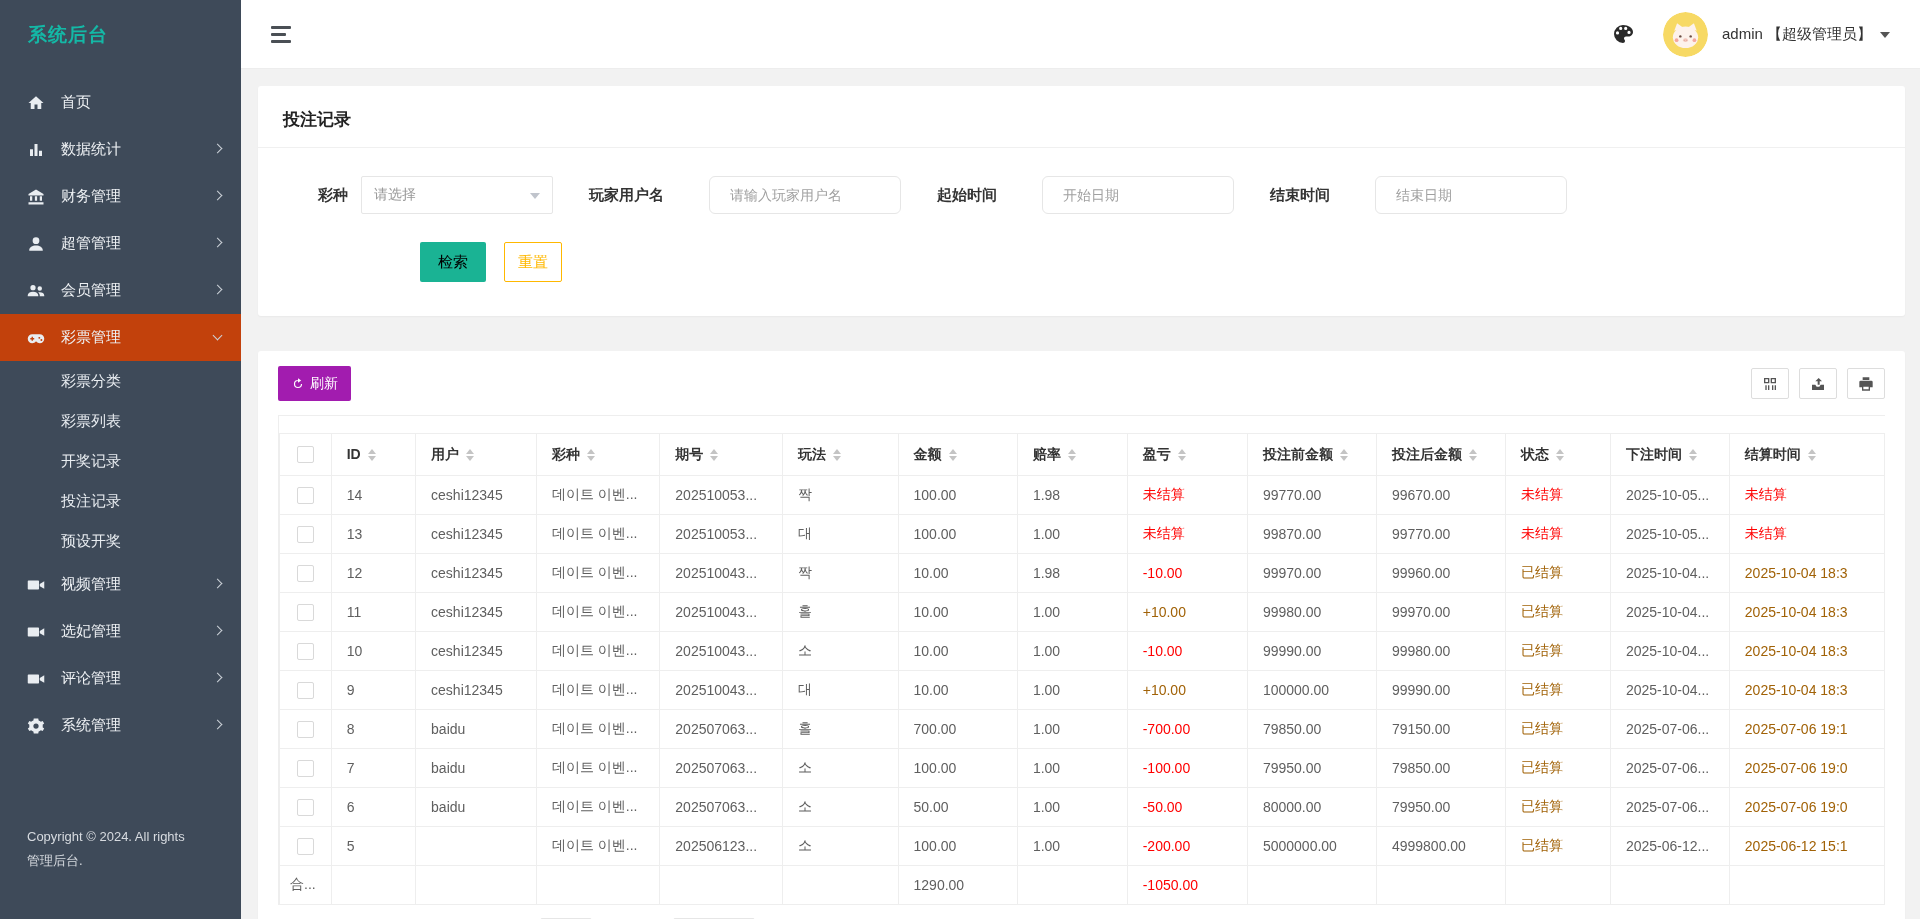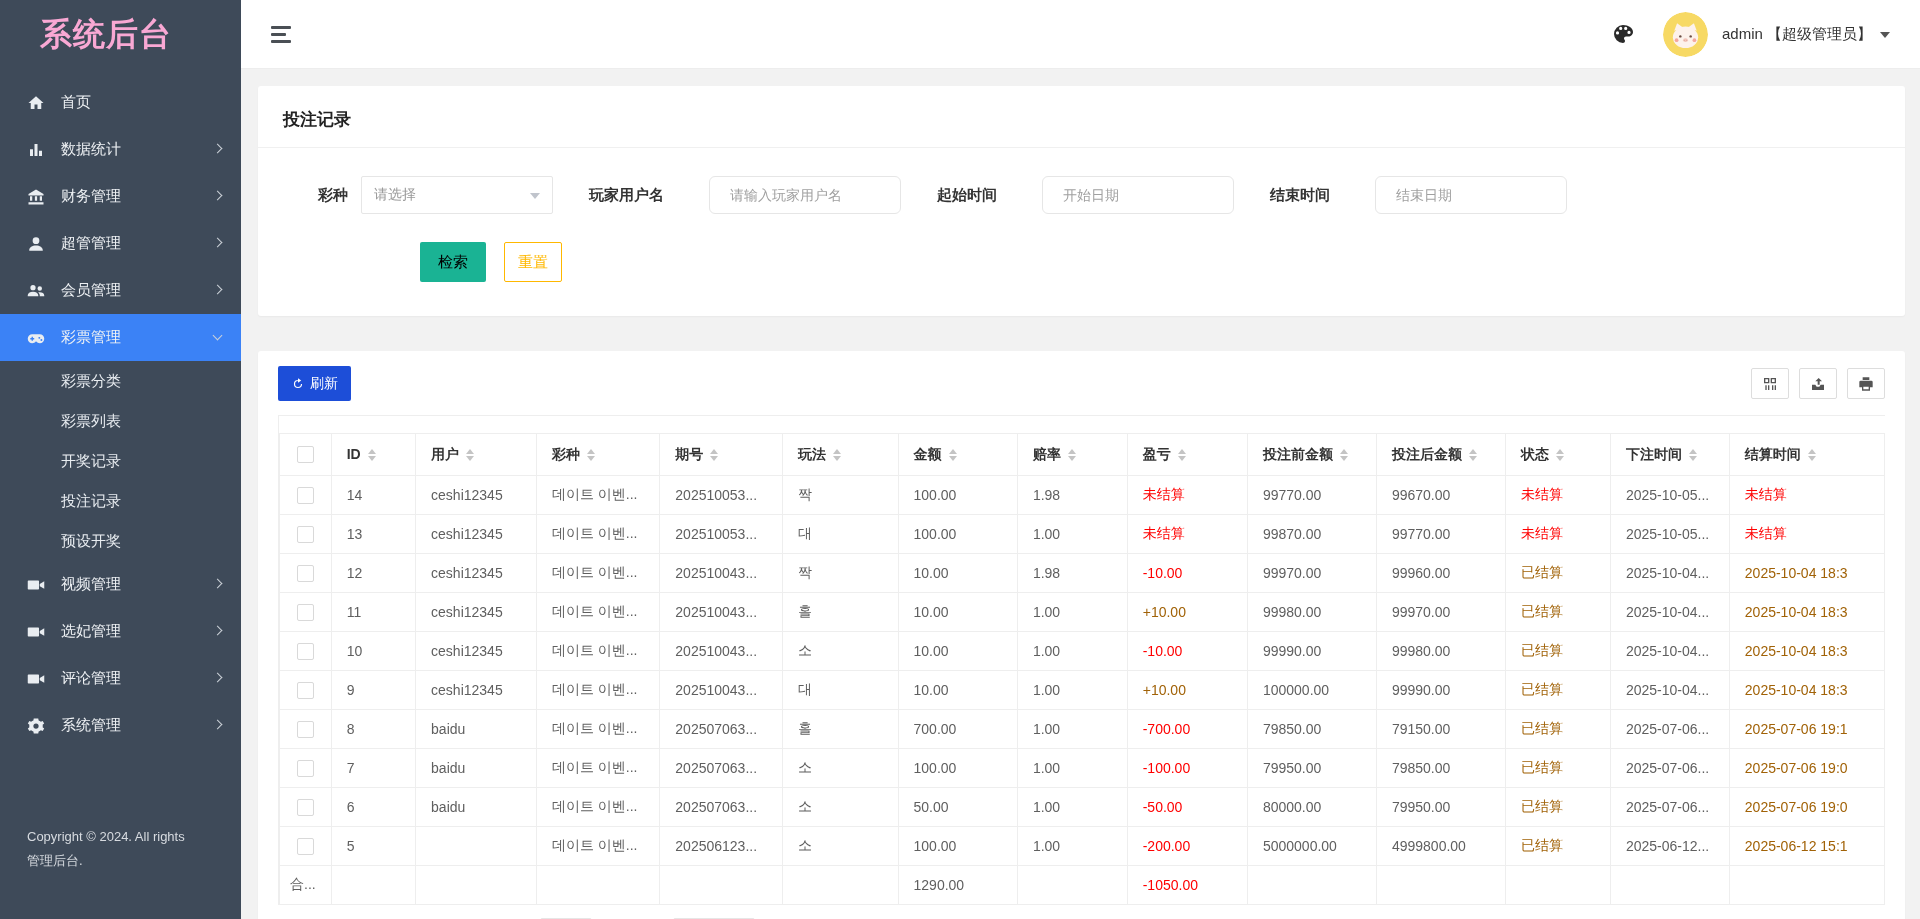--- a/index.html
+++ b/index.html
@@ -2,26 +2,26 @@
 <html><head>
 <meta charset="utf-8">
 <style>
   * { margin:0; padding:0; box-sizing:border-box; }
   html,body { width:1920px; height:919px; overflow:hidden;
     font-family:"Liberation Sans","DejaVu Sans",sans-serif; background:#f2f2f2; }
 
   
   .sidebar { position:absolute; left:0; top:0; bottom:0; width:241px;
     background:#3e4a59; color:#eef1f4; z-index:5; }
-  .logo { height:69px; line-height:69px; padding-left:40px;
-    font-size:32px; font-weight:bold; color:#f9a8d4; letter-spacing:1px; }
+  .logo { height:69px; line-height:69px; padding-left:28px;
+    font-size:19px; font-weight:bold; color:#14b8a6; letter-spacing:1px; }
   .nav { margin-top:10px; }
   .menu-item { height:47px; display:flex; align-items:center;
     padding:0 20px 0 26px; font-size:15px; cursor:pointer; position:relative; }
-  .menu-item.active { background:#3b82f6; }
+  .menu-item.active { background:#c2410c; }
   .mi-icon { width:19px; height:19px; display:inline-flex; align-items:center;
     justify-content:center; color:#e9edf1; }
   .mi-icon svg { width:18px; height:18px; fill:currentColor; }
   .mi-label { margin-left:16px; }
   .chev { margin-left:auto; width:7px; height:7px;
     border-right:1.5px solid #ccd2d9; border-bottom:1.5px solid #ccd2d9;
     transform:rotate(-45deg); margin-top:-2px; }
   .chev.open { transform:rotate(45deg); margin-top:-4px; }
   .submenu-item { height:40px; line-height:40px; padding-left:61px;
     font-size:15px; color:#e9edf1; cursor:pointer; }
@@ -66,21 +66,21 @@
   .btn-row { margin-top:28px; padding-left:102px; display:flex; }
   .btn-search { width:66px; height:40px; background:#1ab394; color:#000000; border:none;
     border-radius:2px; font-size:15px; cursor:pointer;
     font-family:"Liberation Sans","DejaVu Sans",sans-serif; }
   .btn-reset { width:58px; height:40px; margin-left:18px; background:#fff;
     border:1px solid #ffb800; color:#ffb800; border-radius:2px; font-size:15px;
     cursor:pointer; font-family:"Liberation Sans","DejaVu Sans",sans-serif; }
 
   .card2 { margin:35px 15px 0 17px; padding:15px 20px 6px; }
   .toolbar { display:flex; align-items:center; }
-  .btn-refresh { height:35px; padding:0 13px; background:#1d4ed8; color:#fff; border:none;
+  .btn-refresh { height:35px; padding:0 13px; background:#a21caf; color:#fff; border:none;
     border-radius:2px; font-size:14px; cursor:pointer; display:flex; align-items:center; gap:5px;
     font-family:"Liberation Sans","DejaVu Sans",sans-serif; }
   .btn-refresh svg { width:14px; height:14px; fill:#fff; }
   .tool-btns { margin-left:auto; display:flex; gap:10px; }
   .tool-btn { width:38px; height:31px; border:1px solid #ddd; background:#fff; border-radius:2px;
     display:flex; align-items:center; justify-content:center; color:#555; cursor:pointer; }
   .tool-btn svg { width:16px; height:16px; fill:currentColor; }
 
   .table-wrap { margin-top:14px; overflow:hidden; border-top:1px solid #eee; border-left:1px solid #eee;}
   table { table-layout:fixed; border-collapse:collapse; font-size:14px;margin-top:17px; }

